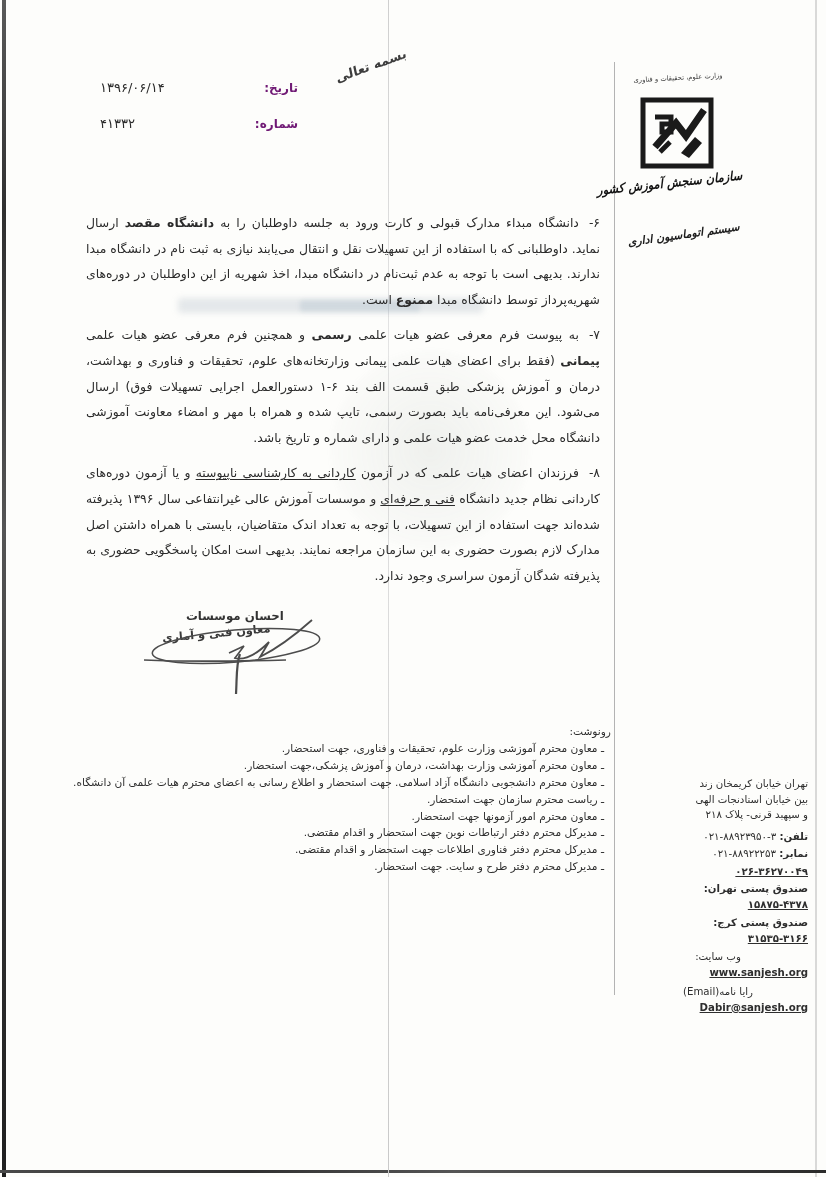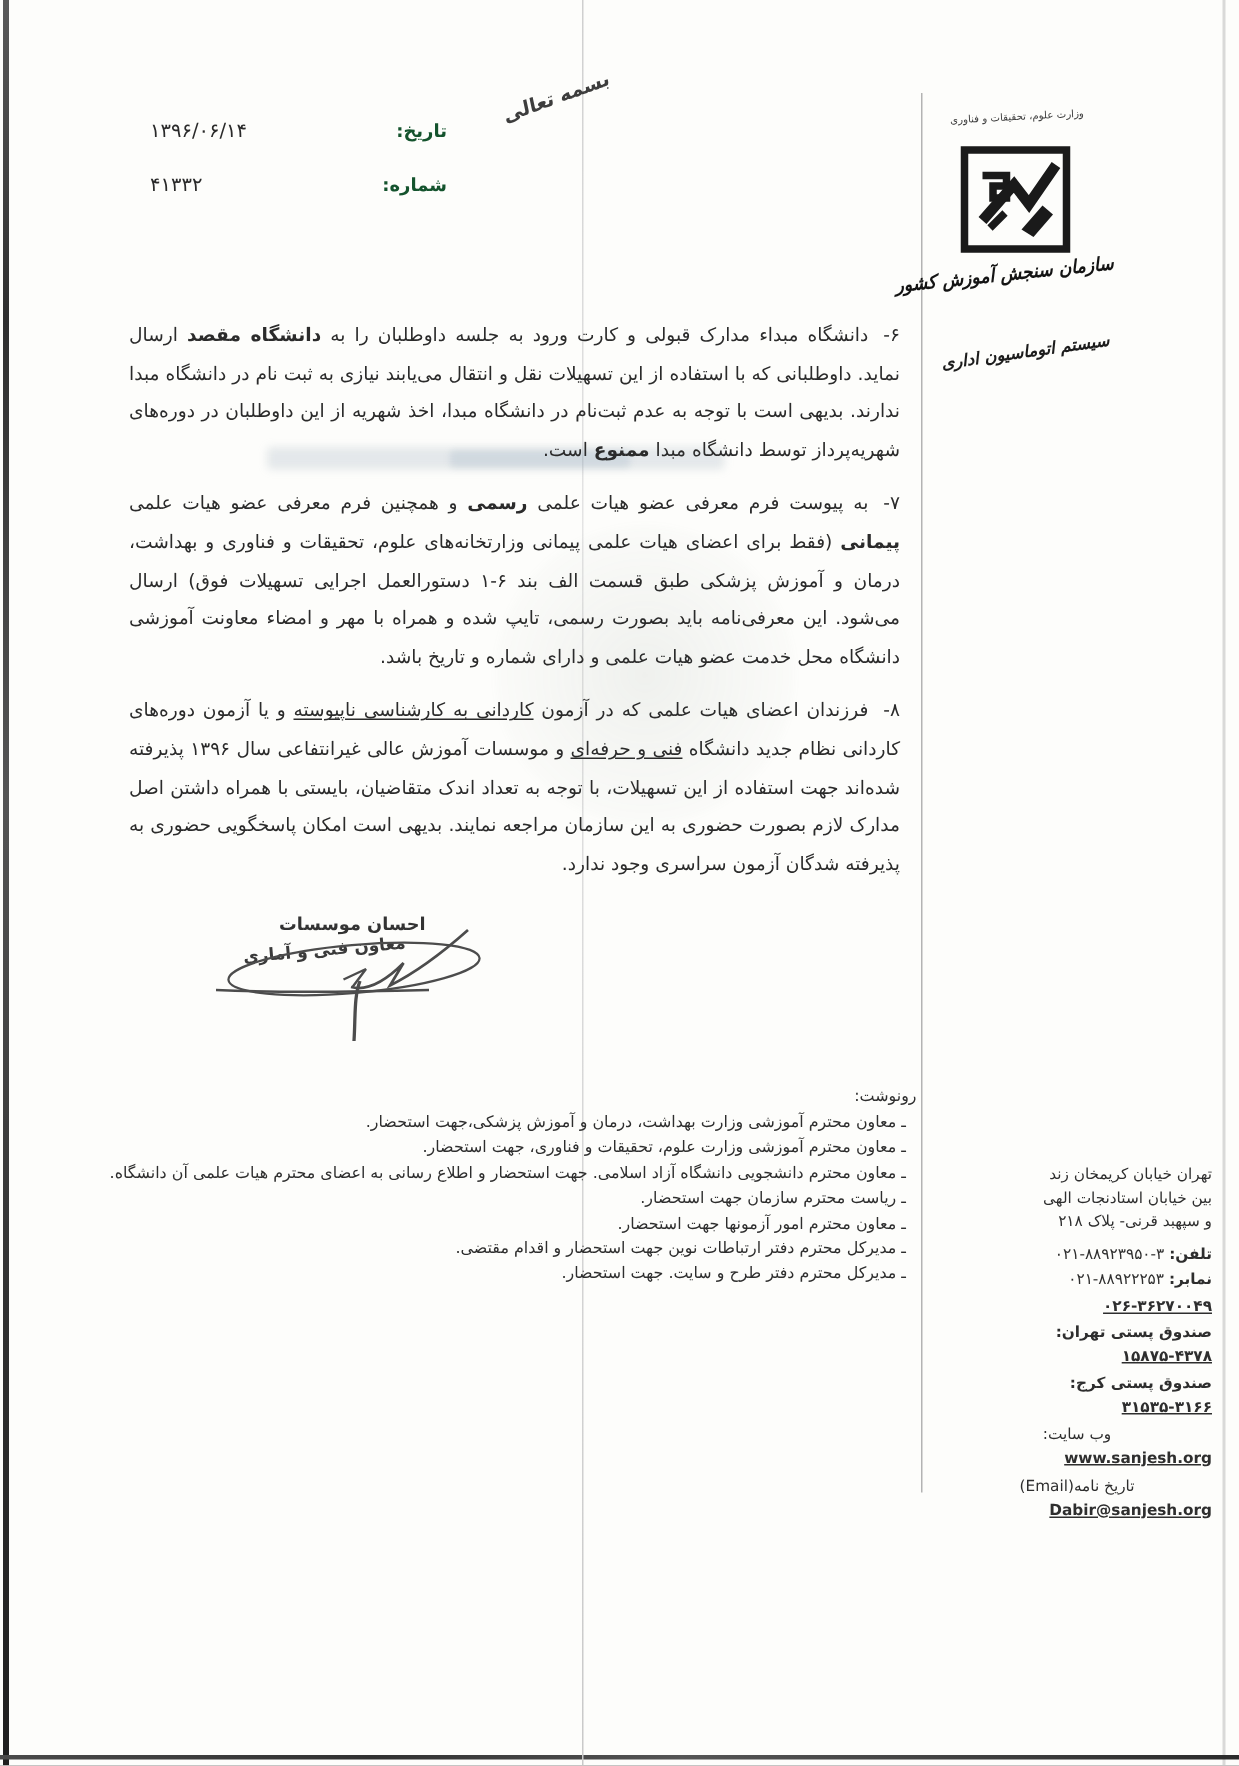--- a/index.html
+++ b/index.html
@@ -22,21 +22,21 @@
   .ghost2{position:absolute;left:300px;top:300px;width:120px;height:12px;border-radius:3px;
     background:rgba(120,150,170,.18);filter:blur(2px);}
   .stamp-watermark{position:absolute;left:330px;top:350px;width:200px;height:200px;border-radius:50%;
     background:radial-gradient(circle,rgba(120,135,125,.10),rgba(120,135,125,.02) 70%,transparent 75%);
     filter:blur(2px);}
   
   .bismillah{position:absolute;left:334px;top:58px;font-size:13px;color:#3d3d3d;
     transform:rotate(-20deg) skewX(-8deg);font-weight:600;letter-spacing:1px;}
   .meta{position:absolute;left:100px;top:80px;width:198px;direction:rtl;}
   .meta-row{display:flex;justify-content:space-between;align-items:baseline;margin-bottom:21px;}
-  .meta-label{font-size:12px;font-weight:700;color:#14532d;}
+  .meta-label{font-size:12px;font-weight:700;color:#701a75;}
   .meta-value{font-size:13px;color:#2a2a2a;}
   
   .ministry-micro{position:absolute;left:628px;top:74px;width:100px;text-align:center;
     font-size:6.8px;color:#3c3c3c;transform:rotate(-3deg);direction:rtl;}
   .logo{position:absolute;left:638px;top:96px;}
   .org-name{position:absolute;left:612px;top:174px;width:136px;text-align:center;white-space:nowrap;
     font-size:12.5px;font-weight:700;font-style:italic;color:#141414;direction:rtl;
     transform:rotate(-6deg) scaleX(.92);}
   .automation{position:absolute;left:630px;top:228px;width:110px;text-align:center;white-space:nowrap;
     font-size:11px;font-weight:700;font-style:italic;color:#1c1c1c;direction:rtl;
@@ -124,26 +124,27 @@
       <path d="M224 24 C206 40 190 52 172 61 L181 46 C169 58 157 65 146 62" fill="none" stroke="#4c4c4c" stroke-width="1.8"></path>
       <path d="M152 58 C148 68 149 82 148 98" fill="none" stroke="#4c4c4c" stroke-width="2.2"></path>
       <path d="M141 57 L156 50 L147 62" fill="none" stroke="#4c4c4c" stroke-width="1.6"></path>
       <path d="M56 64 C100 66 160 65 198 64" fill="none" stroke="#4c4c4c" stroke-width="1.7"></path>
     </svg>
   </div>
 
   <div class="cc">
     <div class="cc-header">رونوشت:</div>
     <div id="cc-list">
+        <div class="cc-item">ـ معاون محترم آموزشی وزارت علوم، تحقیقات و فناوری، جهت استحضار.</div>
         <div class="cc-item">ـ معاون محترم آموزشی وزارت بهداشت، درمان و آموزش پزشکی،جهت استحضار.</div>
-        <div class="cc-item">ـ معاون محترم آموزشی وزارت علوم، تحقیقات و فناوری، جهت استحضار.</div>
         <div class="cc-item">ـ معاون محترم دانشجویی دانشگاه آزاد اسلامی. جهت استحضار و اطلاع رسانی به اعضای محترم هیات علمی آن دانشگاه.</div>
         <div class="cc-item">ـ ریاست محترم سازمان جهت استحضار.</div>
         <div class="cc-item">ـ معاون محترم امور آزمونها جهت استحضار.</div>
         <div class="cc-item">ـ مدیرکل محترم دفتر ارتباطات نوین جهت استحضار و اقدام مقتضی.</div>
+        <div class="cc-item">ـ مدیرکل محترم دفتر فناوری اطلاعات جهت استحضار و اقدام مقتضی.</div>
         <div class="cc-item">ـ مدیرکل محترم دفتر طرح و سایت. جهت استحضار.</div>
       </div>
   </div>
 
   <div class="contact">
     <div class="c-line">تهران خیابان کریمخان زند</div>
     <div class="c-line">بین خیابان استادنجات الهی</div>
     <div class="c-line">و سپهبد قرنی- پلاک ۲۱۸</div>
     <div class="c-line mt6">
       <span class="lbl">تلفن:</span>
@@ -160,18 +161,18 @@
     <div class="c-left">۱۵۸۷۵-۴۳۷۸</div>
     <div class="c-line mt3">
       <span class="lbl">صندوق پستی کرج:</span>
     </div>
     <div class="c-left">۳۱۵۳۵-۳۱۶۶</div>
     <div class="c-center mt3">
       <span class="lbl">وب سایت:</span>
     </div>
     <div class="c-left">www.sanjesh.org</div>
     <div class="c-center mt4">
-      <span class="lbl">تاریخ نامه(Email)</span>
+      <span class="lbl">رایا نامه(Email)</span>
     </div>
     <div class="c-left">Dabir@sanjesh.org</div>
   </div>
 
 </div>
 
 </body></html>

